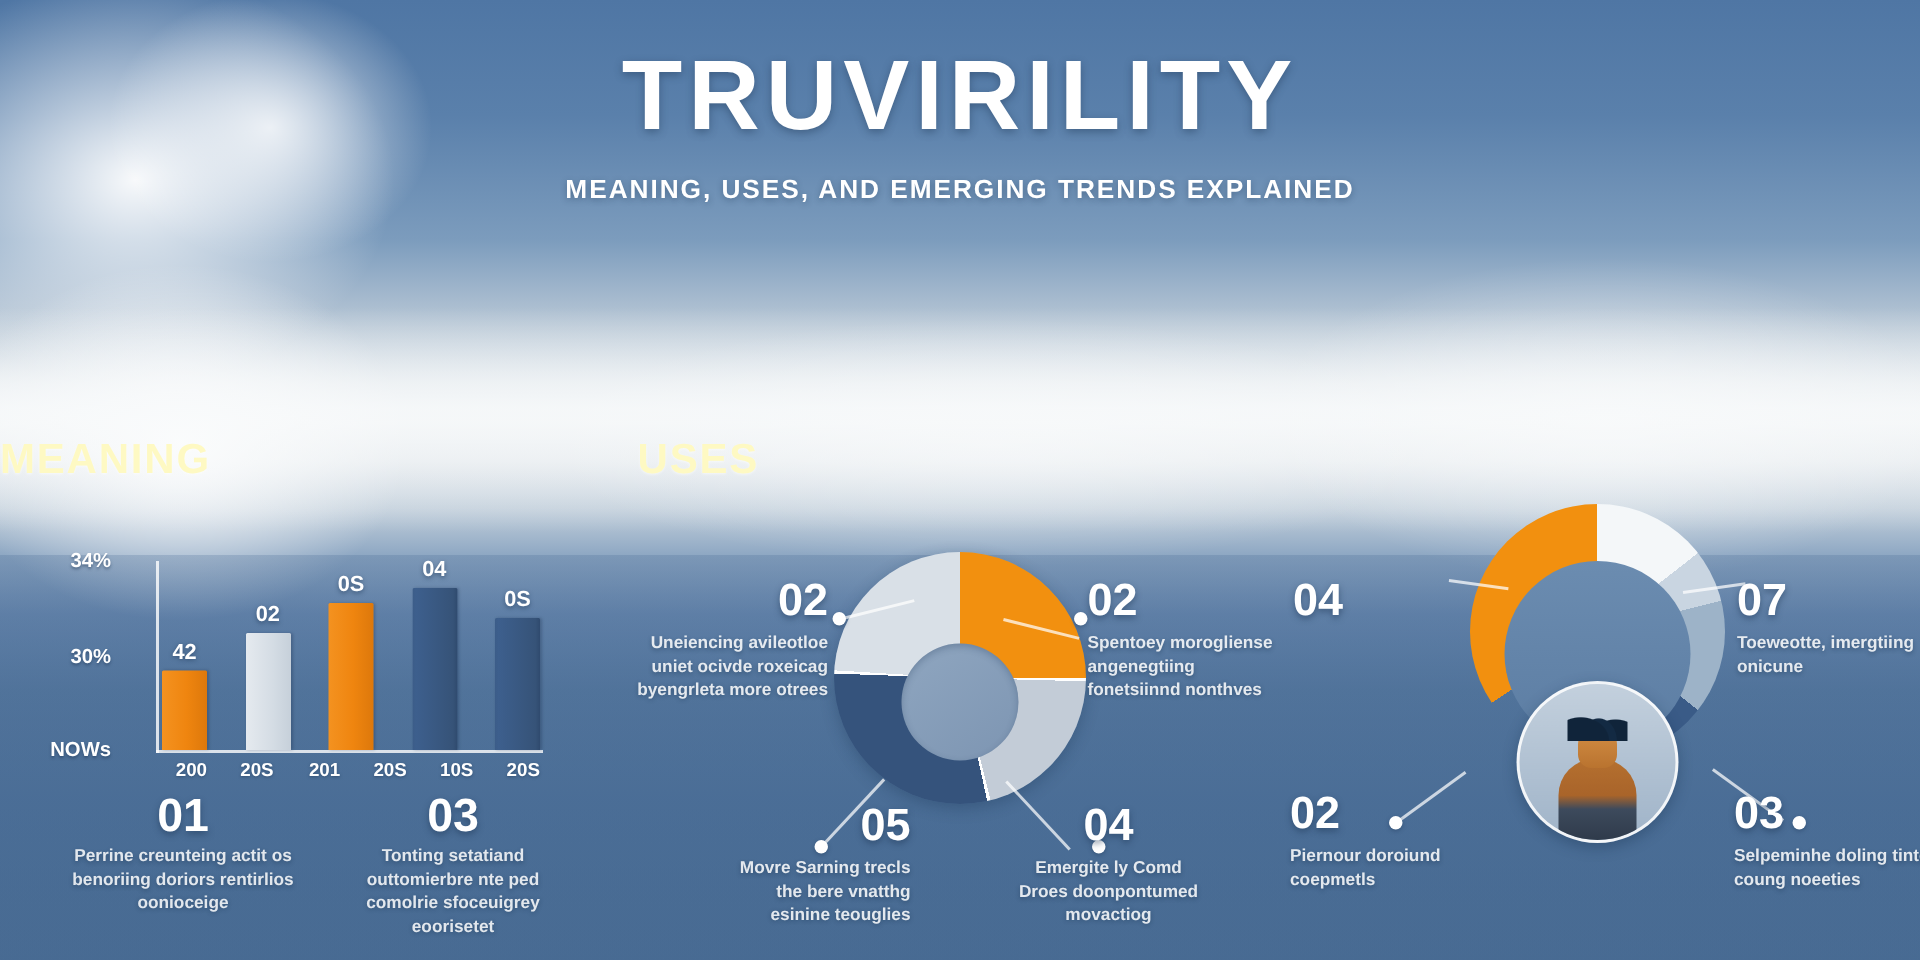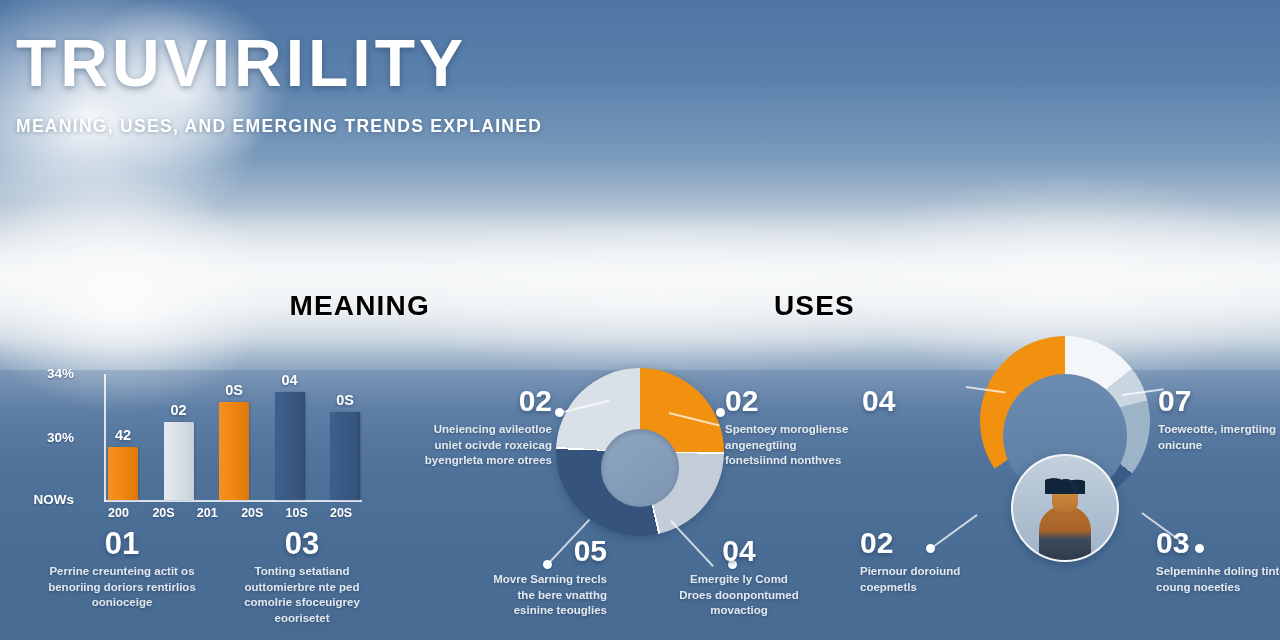--- a/index.html
+++ b/index.html
@@ -43,43 +43,43 @@
   .haze {
     position:absolute; left:0; right:0; top:205px; height:150px;
     background:linear-gradient(to bottom, rgba(255,255,255,0), rgba(248,250,251,.80) 45%, rgba(255,255,255,0));
   }
   .water {
     position:absolute; left:0; right:0; top:370px; bottom:0;
     background:linear-gradient(to bottom, rgba(74,107,148,.25), rgba(70,104,144,.55));
   }
 
   
-  .header { position:absolute; left:16px; right:0; top:30px; }
+  .header { position:absolute; left:0; right:0; top:30px; text-align:center; }
   .title {
     font-size:66px; font-weight:700; color:#ffffff;
     letter-spacing:4px; line-height:1.0;
     text-shadow:0 2px 6px rgba(30,55,85,.45);
   }
   .subtitle {
     margin-top:20px;
     font-size:17.5px; font-weight:600; color:#ffffff;
     letter-spacing:1.3px;
     text-shadow:0 1px 4px rgba(30,55,85,.4);
   }
 
   
   .section { position:absolute; top:290px; }
   .sec-meaning { left:0;   width:430px; }
   .sec-uses    { left:425px; width:430px; }
   .sec-trends  { left:850px; width:430px; }
 
   .sec-title {
-    text-align:right;
+    text-align:left;
     font-size:28px; font-weight:700;
-    color:#000000; letter-spacing:1.2px;
+    color:#fef9c3; letter-spacing:1.2px;
     text-shadow:0 1px 2px rgba(255,255,255,.55);
   }
 
   
   .barchart { position:relative; width:300px; height:145px; margin:52px auto 0 62px; }
   .axis-y {
     position:absolute; left:42px; top:0; width:2px; height:128px;
     background:rgba(255,255,255,.80);
   }
   .axis-x {
@@ -106,21 +106,21 @@
   .bar-val {
     position:absolute; left:50%; transform:translateX(-50%);
     font-size:14.5px; font-weight:700; color:#ffffff; white-space:nowrap;
     text-shadow:0 1px 3px rgba(25,50,80,.55);
   }
   .xticks {
     position:absolute; left:46px; top:132px; width:252px;
     display:flex; justify-content:space-between;
   }
   .xtick {
-    width:30px; text-align:left;
+    width:30px; text-align:right;
     font-size:12.5px; font-weight:700; color:#ffffff;
     text-shadow:0 1px 2px rgba(25,50,80,.5);
   }
 
   
   .donut-wrap { position:relative; width:430px; height:200px; margin-top:46px; }
   .donut {
     position:absolute; left:50%; top:0; transform:translateX(-50%);
     width:168px; height:168px; border-radius:50%;
     box-shadow:0 3px 10px rgba(20,45,75,.30);

